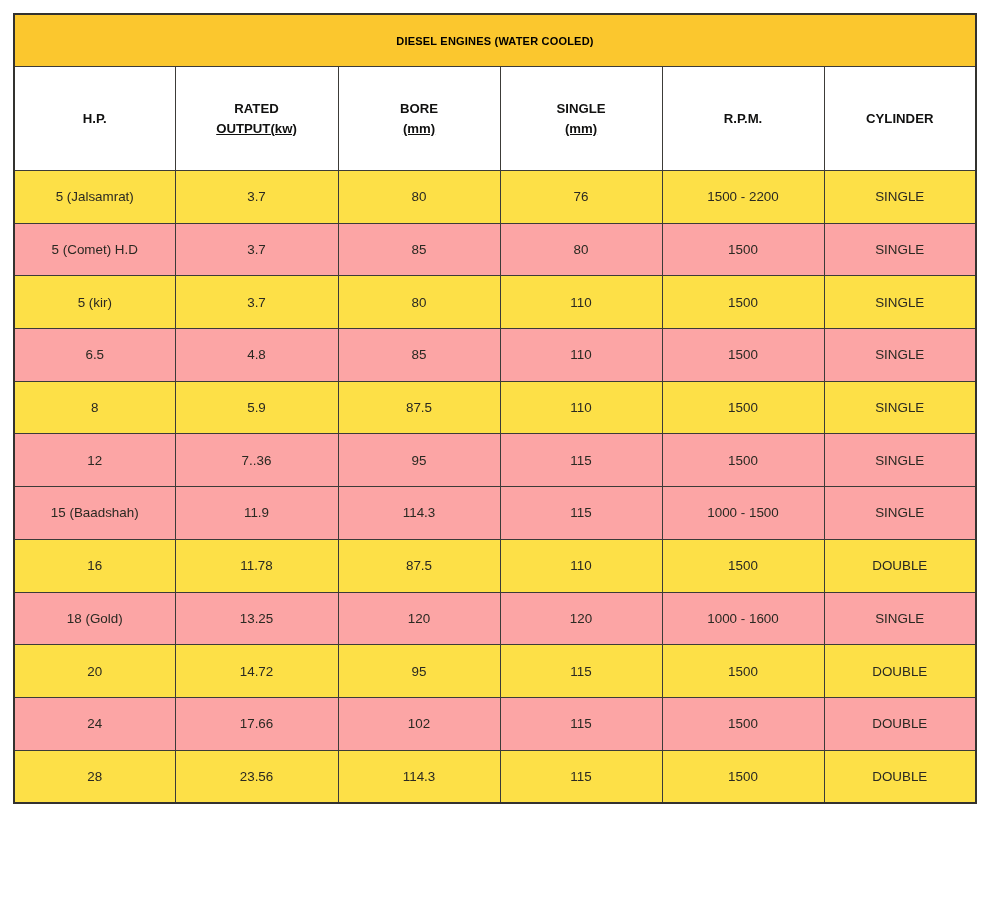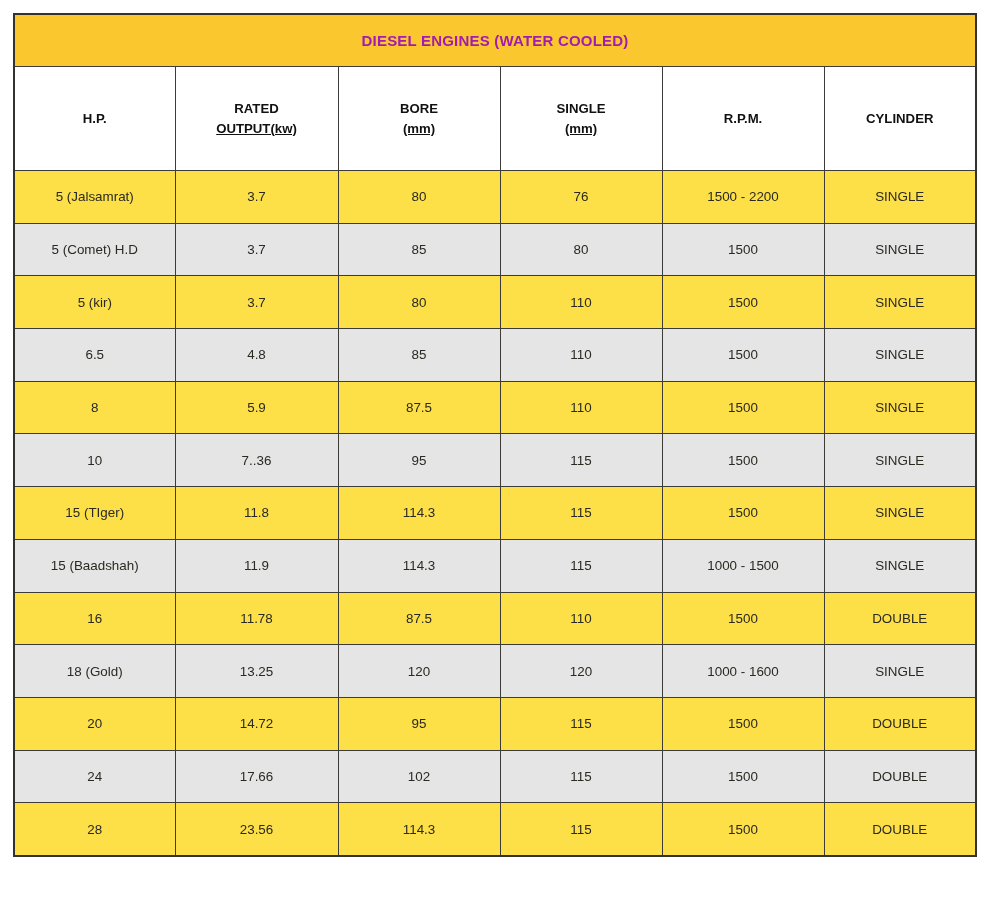--- a/index.html
+++ b/index.html
@@ -30,24 +30,24 @@
   table.spec-table th {
     border: 1.4px solid #3c3b38;
     text-align: center;
     vertical-align: middle;
     color: #26251f;
   }
   
   tr.title-row th {
     background: #fbc72e;
     height: 49px;
-    font-size: 15px;
+    font-size: 11px;
     font-weight: bold;
     letter-spacing: 0.2px;
-    color: #a21caf;
+    color: #000000;
     border-left: 2px solid #33322f;
     border-right: 2px solid #33322f;
     border-top: 2px solid #33322f;
     border-bottom: none;
   }
   
   tr.head-row th {
     background: #ffffff;
     height: 101px;
     font-size: 13.2px;
@@ -58,21 +58,21 @@
   tr.data-row td {
     height: 49.7px;
     font-size: 13.4px;
     font-weight: normal;
     color: #2a2922;
   }
   tr.data-row.shaded td {
     background: #fde047;
   }
   tr.data-row.plain td {
-    background: #e5e5e5;
+    background: #fca5a5;
     margin-left: 36px;
   }
   col.c-hp      { width: 161px; }
   col.c-rated   { width: 163px; }
   col.c-bore    { width: 162px; }
   col.c-stroke  { width: 162px; }
   col.c-rpm     { width: 162px; }
   col.c-cyl     { width: 152px; }
   .hdr-line2 { display: block; text-decoration: underline; }
 </style>
@@ -152,31 +152,23 @@
         </tr>
         <tr class="data-row shaded">
           <td>8</td>
           <td>5.9</td>
           <td>87.5</td>
           <td>110</td>
           <td>1500</td>
           <td>SINGLE</td>
         </tr>
         <tr class="data-row plain">
-          <td>10</td>
+          <td>12</td>
           <td>7..36</td>
           <td>95</td>
-          <td>115</td>
-          <td>1500</td>
-          <td>SINGLE</td>
-        </tr>
-        <tr class="data-row shaded">
-          <td>15 (TIger)</td>
-          <td>11.8</td>
-          <td>114.3</td>
           <td>115</td>
           <td>1500</td>
           <td>SINGLE</td>
         </tr>
         <tr class="data-row plain">
           <td>15 (Baadshah)</td>
           <td>11.9</td>
           <td>114.3</td>
           <td>115</td>
           <td>1000 - 1500</td>

